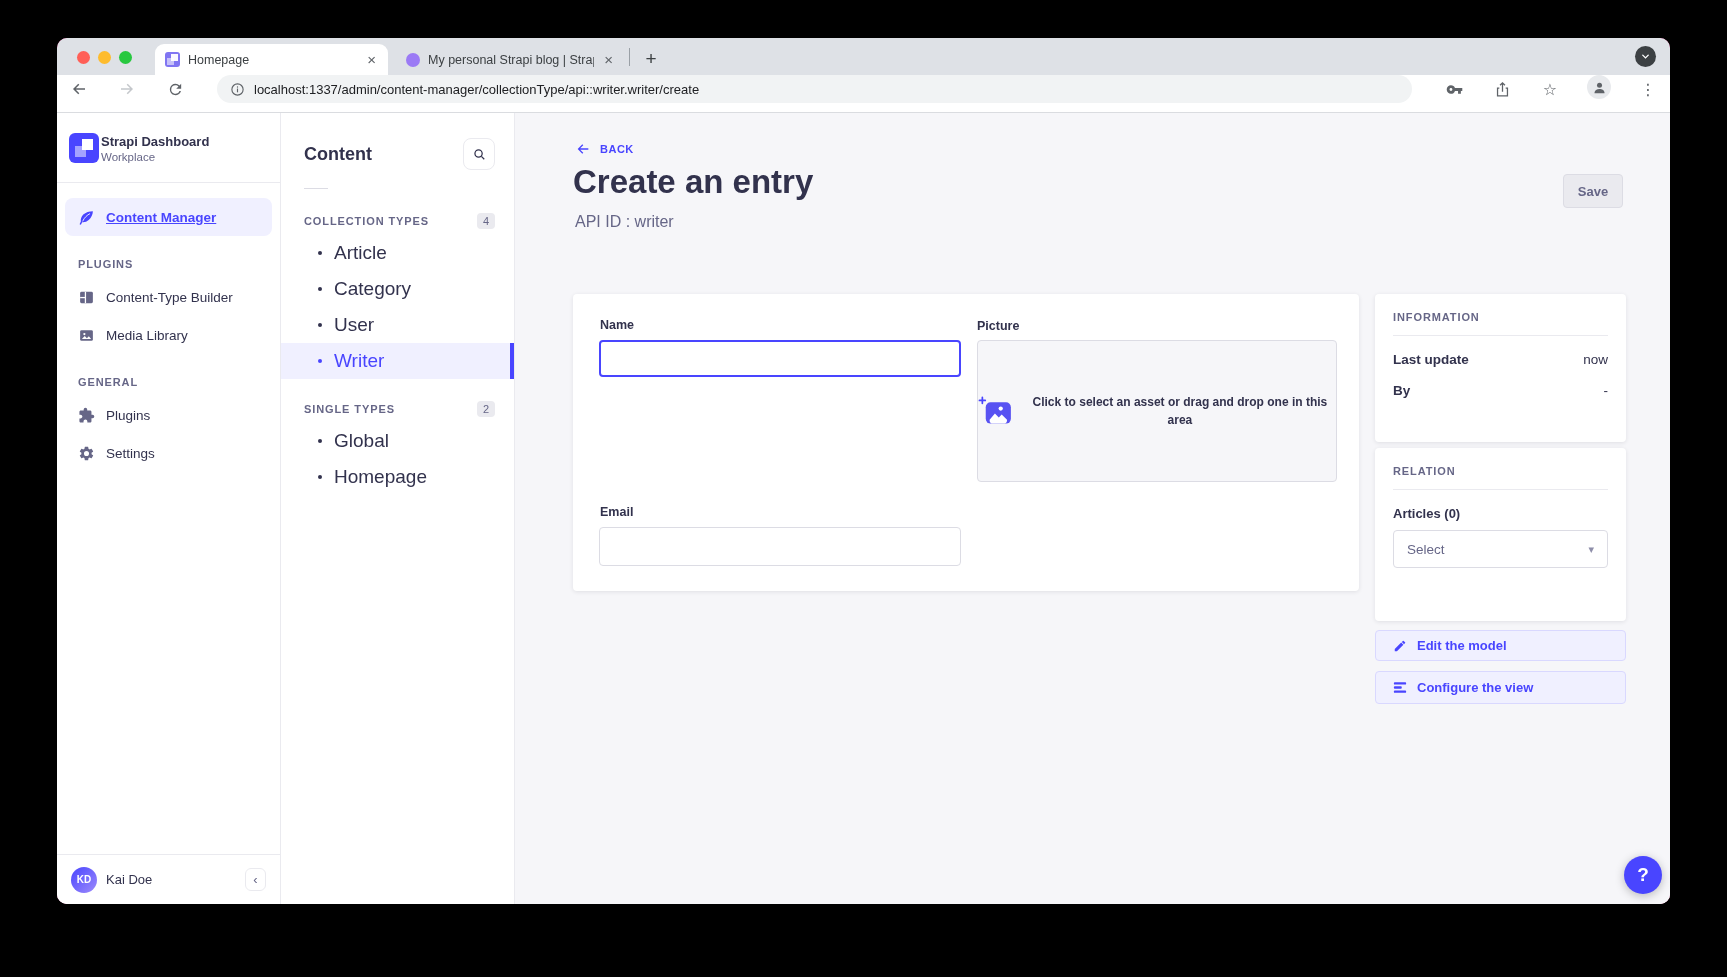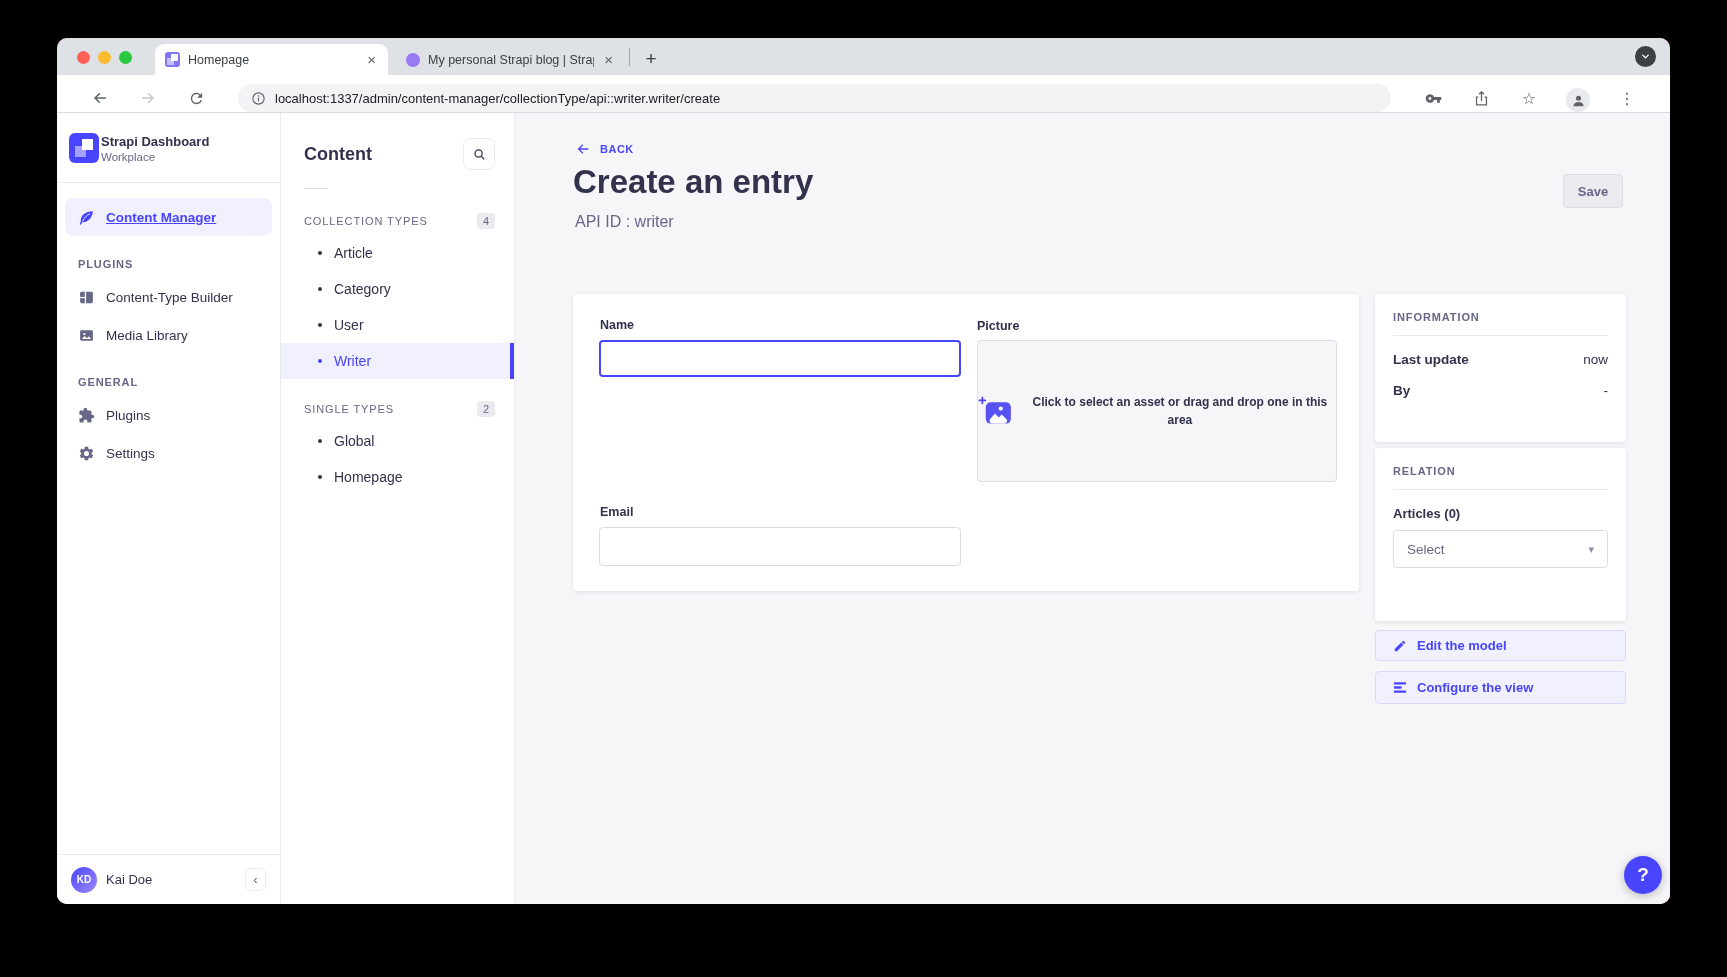--- a/index.html
+++ b/index.html
@@ -24,21 +24,21 @@
   .fav-strapi::after { content:""; position:absolute; right:2px; top:2px; width:7px; height:7px; background:#fff; opacity:.95; }
   .fav-strapi::before { content:""; position:absolute; left:2px; bottom:2px; width:7px; height:7px; background:#fff; opacity:.55; }
   .fav-dot { width:14px; height:14px; border-radius:50%; background:#9B7AF5; flex:0 0 auto; }
   .tab-sep { position:absolute; left:572px; bottom:9px; width:1px; height:18px; background:#9AA0A6; }
   .newtab { position:absolute; left:581px; bottom:3px; width:26px; height:26px; display:flex;
             align-items:center; justify-content:center; font-size:19px; color:#3C4043; }
   .tabsearch { position:absolute; right:14px; top:8px; width:21px; height:21px; border-radius:50%;
                background:#3C4043; display:flex; align-items:center; justify-content:center; }
 
   .toolbar { height:38px; background:#fff; border-bottom:1px solid #DADCE0; display:flex;
-             align-items:flex-end; padding:0 29px; gap:20px; flex:0 0 auto; }
+             align-items:flex-start; padding:0 8px; gap:20px; flex:0 0 auto; }
   .navbtn { width:28px; height:28px; display:flex; align-items:center; justify-content:center; border-radius:50%; }
   .urlbar { flex:1; min-width:0; height:28px; border-radius:14px; background:#F1F3F4; display:flex;
             align-items:center; gap:9px; padding:0 13px; margin:0 8px; }
   .url-text { font-size:13px; color:#202124; white-space:nowrap; overflow:hidden; }
   .chrome-icn { width:28px; height:28px; display:flex; align-items:center; justify-content:center;
                 font-size:16px; color:#5F6368; }
   .avatar-chrome { width:24px; height:24px; border-radius:50%; background:#E8EAED; display:flex;
                    align-items:center; justify-content:center; margin:0 3px; }
 
   
@@ -70,25 +70,25 @@
                   display:flex; align-items:center; justify-content:center; font-size:13px; color:#666687; }
 
   
   .cpanel { width:234px; background:#fff; border-right:1px solid #EAEAEF; flex:0 0 auto; }
   .cp-header { display:flex; justify-content:space-between; align-items:center; padding:25px 19px 0 23px; }
   .cp-title { font-size:18px; font-weight:bold; color:#32324D; }
   .cp-search { width:32px; height:32px; border:1px solid #EAEAEF; border-radius:8px; background:#fff;
                display:flex; align-items:center; justify-content:center; }
   .cp-divider { width:24px; height:1px; background:#DCDCE4; margin:18px 0 24px 23px; }
   .cp-section { display:flex; justify-content:space-between; align-items:center; padding:0 19px 0 23px; }
-  .cp-section-label { font-size:11px; font-weight:normal; color:#666687; letter-spacing:.9px; }
+  .cp-section-label { font-size:11px; font-weight:bold; color:#666687; letter-spacing:.9px; }
   .cp-badge { background:#EAEAEF; border-radius:4px; font-size:11px; color:#666687; padding:2px 6px; }
   .cp-list { margin:6px 0 0; }
   .cp-item { height:36px; display:flex; align-items:center; gap:12px; padding-left:37px;
-             font-size:14px; color:#32324D; position:relative; }
+             font-size:19px; color:#32324D; position:relative; }
   .blt { width:4px; height:4px; border-radius:50%; background:currentColor; flex:0 0 auto; }
   .cp-item.active { background:#F0F0FF; color:#4945FF; }
   .cp-ind { position:absolute; right:0; top:0; bottom:0; width:4px; background:#4945FF; }
   .cp-gap { height:22px; }
 
   
   .main { flex:1; position:relative; background:#F6F6F9; }
   .back-link { position:absolute; left:60px; top:28px; display:flex; align-items:center; gap:9px;
                color:#4945FF; font-weight:bold; font-size:11px; letter-spacing:.5px; }
   .page-title { position:absolute; left:58px; top:50px; font-size:33px; font-weight:bold; color:#32324D; }

